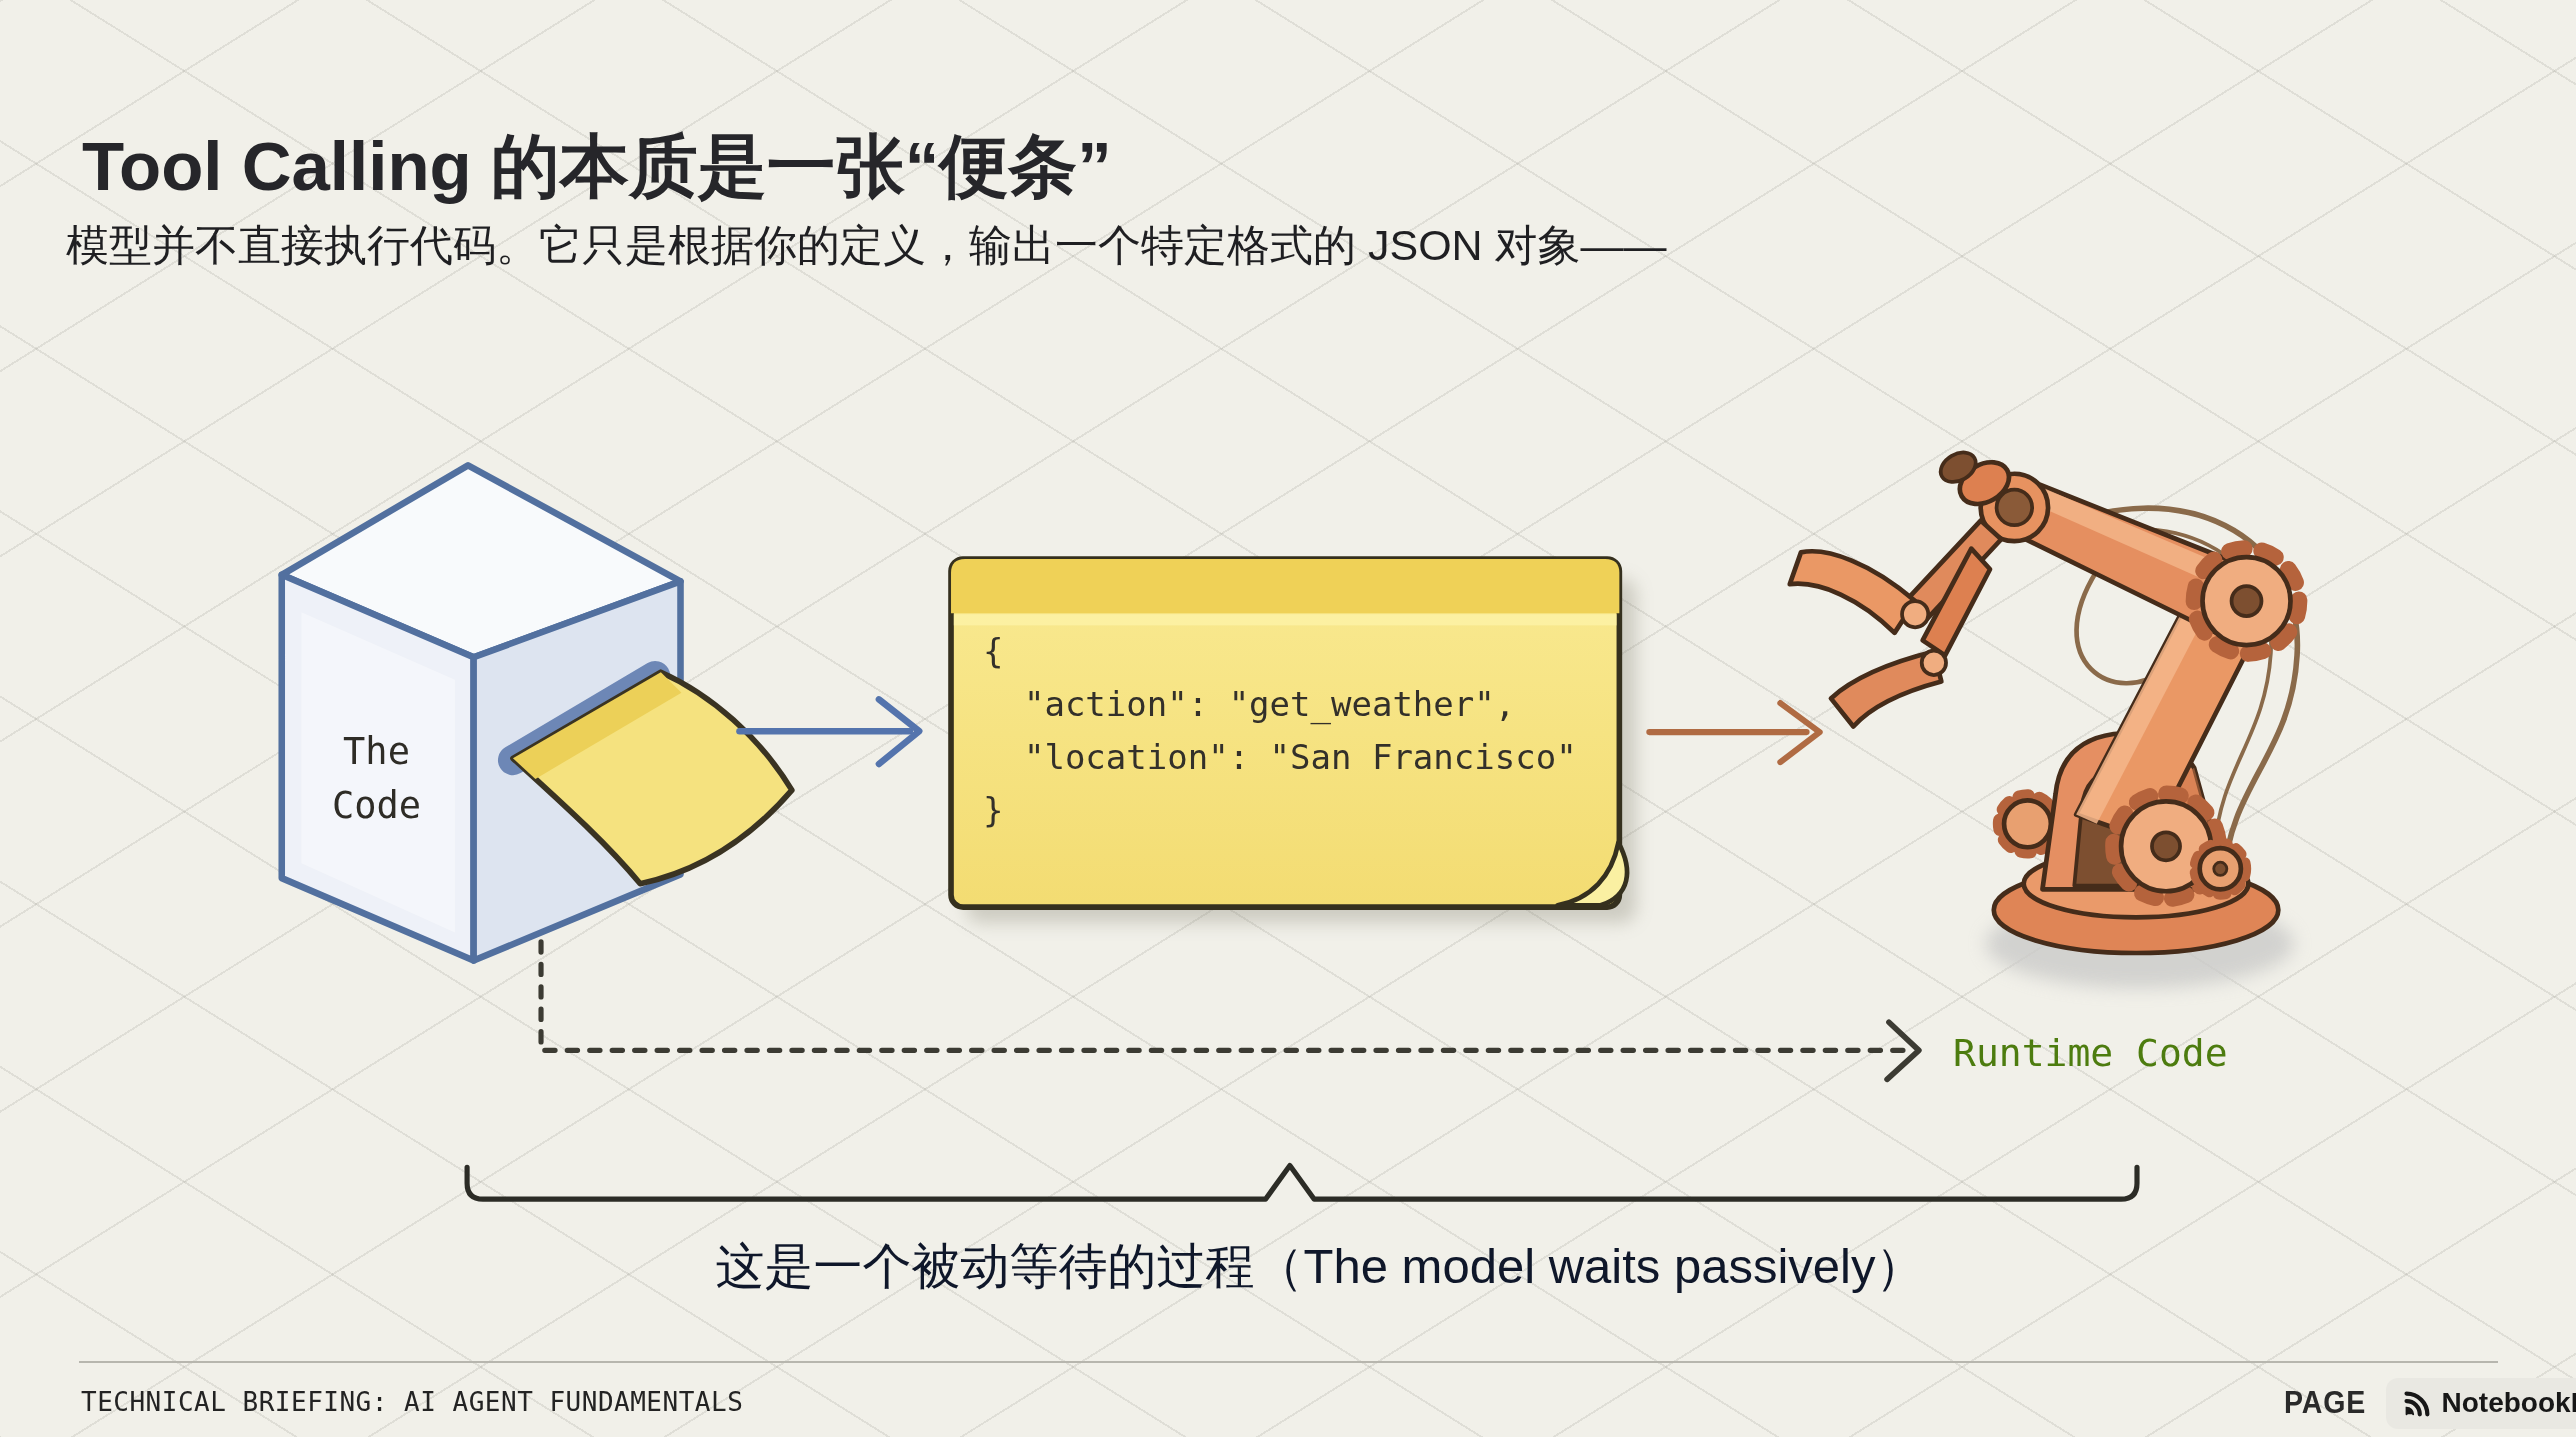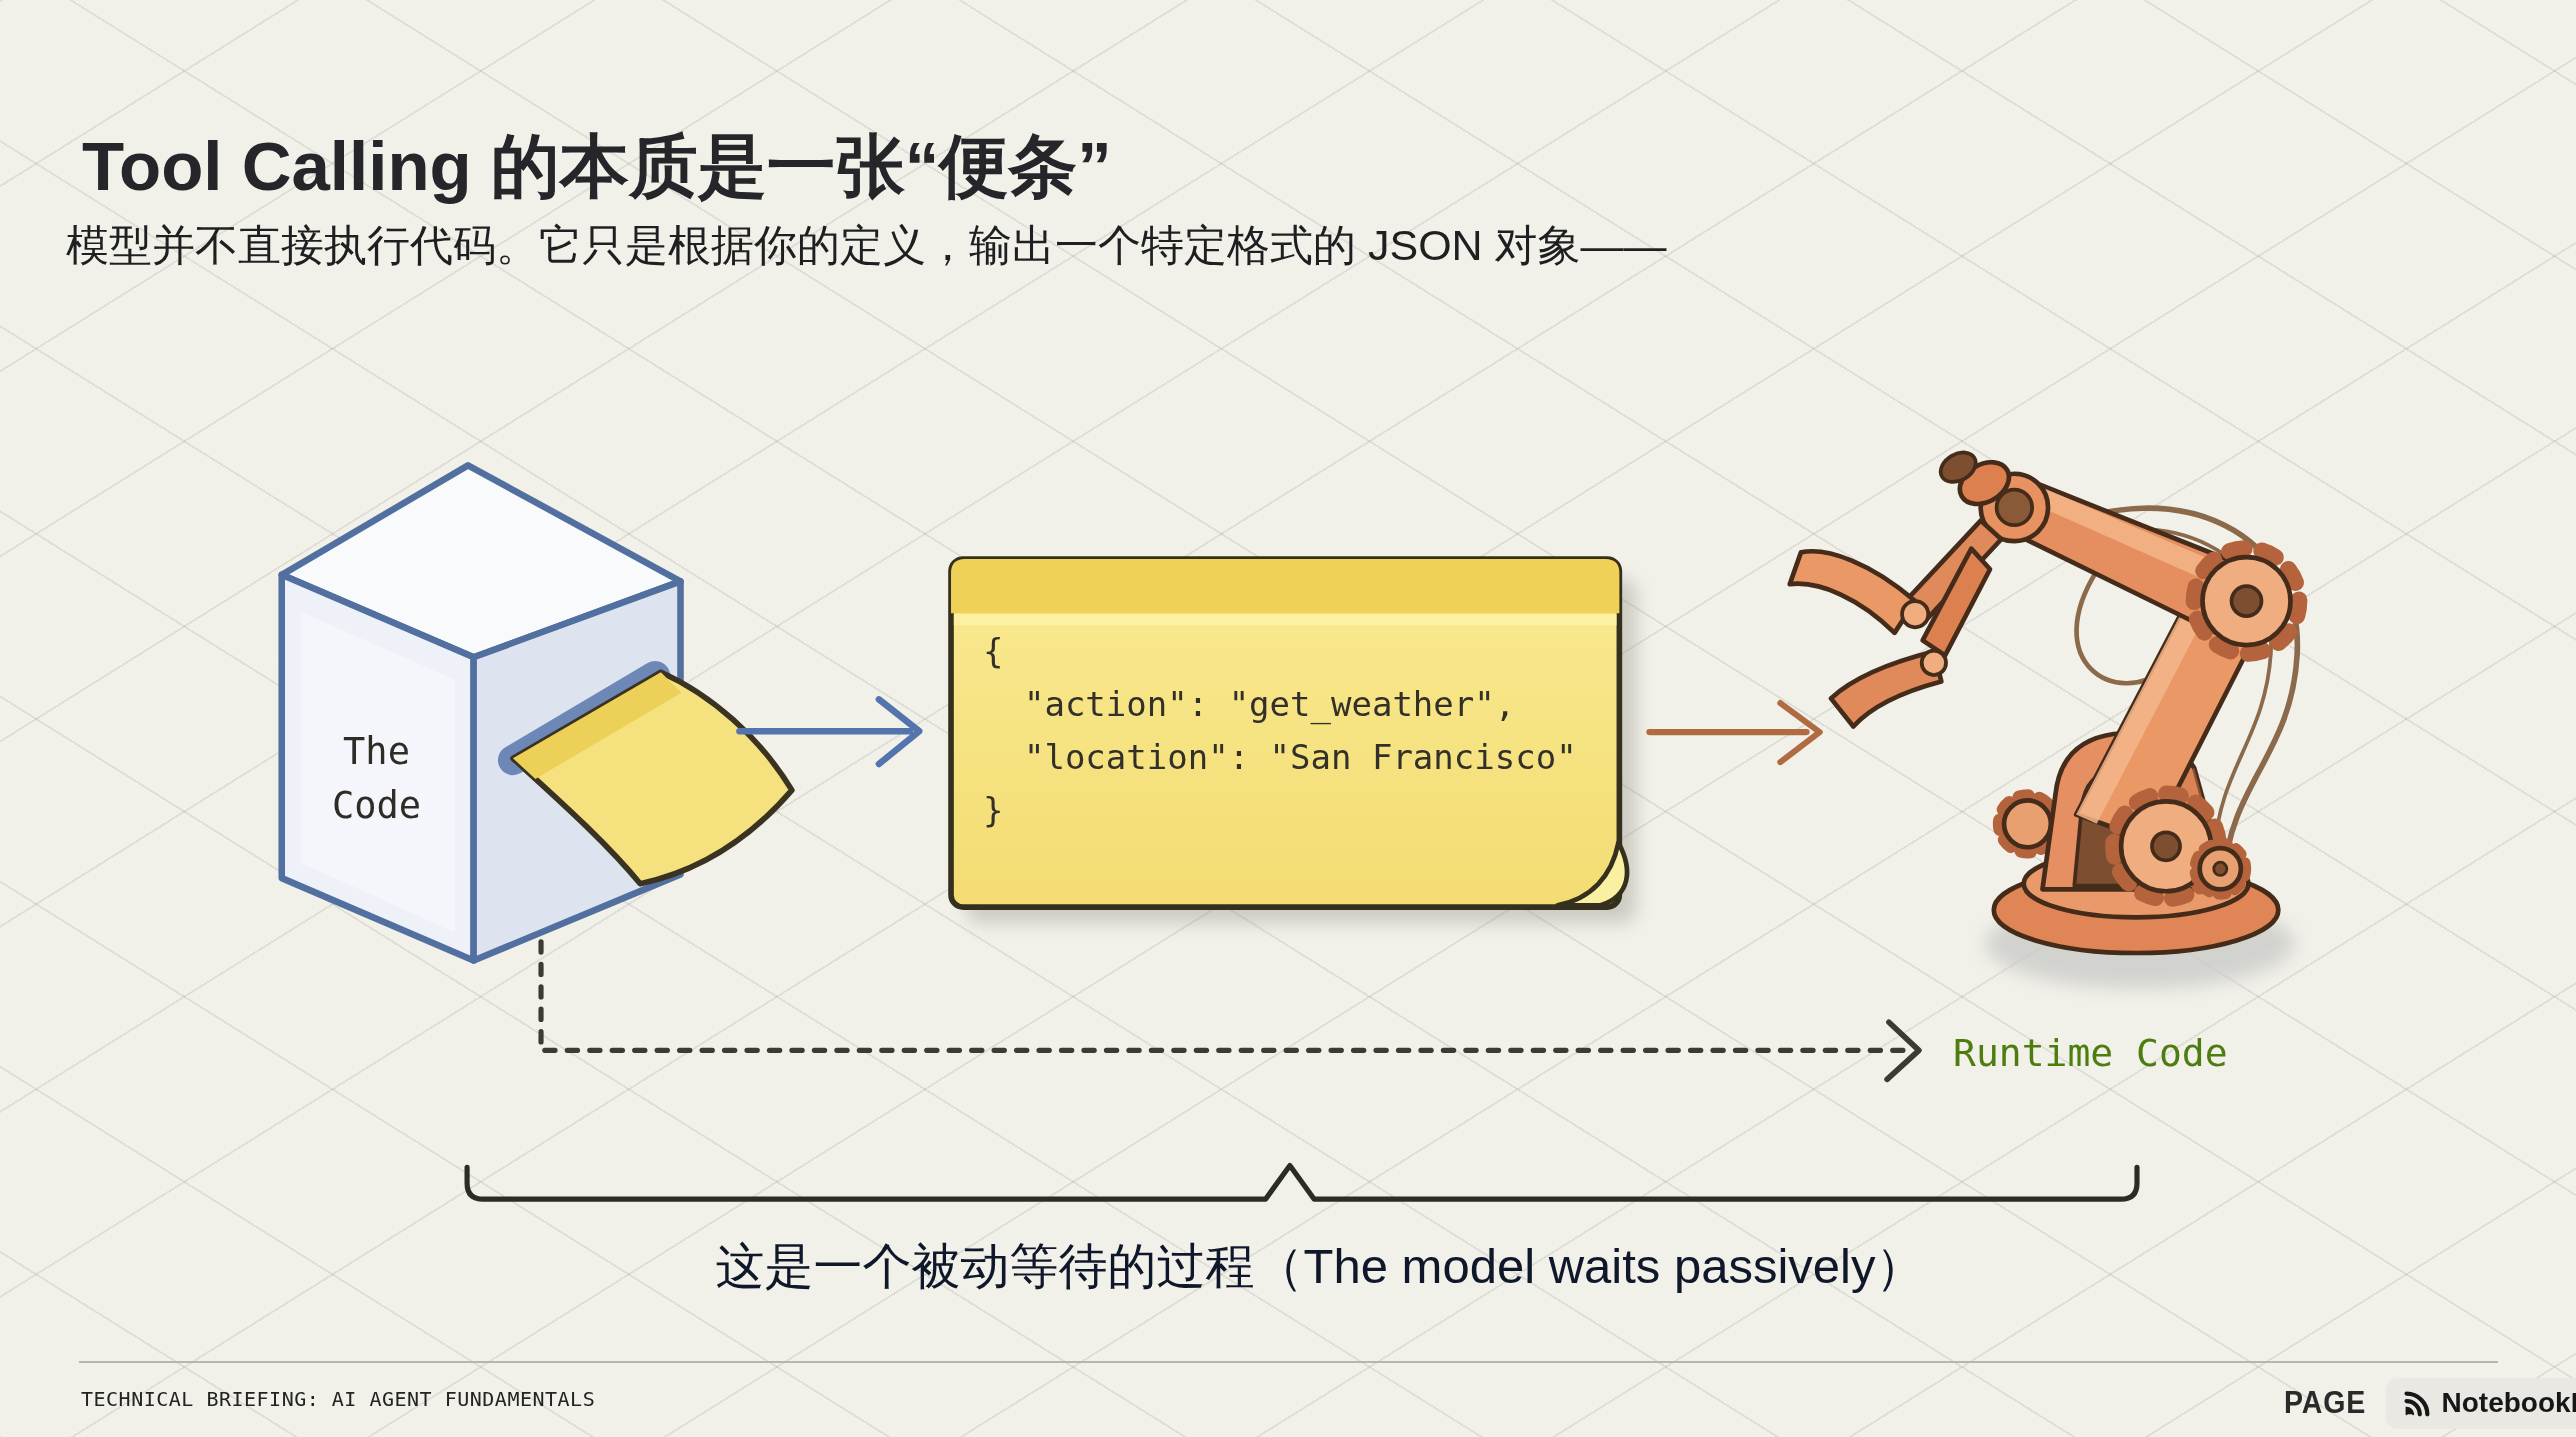--- a/index.html
+++ b/index.html
@@ -37,21 +37,21 @@
     font-size:38px;color:#4d7c0f;font-weight:500;
   }
   .caption{
     left:384px;top:1234px;width:1872px;text-align:center;white-space:nowrap;
     font-size:49px;color:#0f172a;
   }
   .footer-divider{left:79px;top:1361px;width:2419px;height:1.9px;background:#b7b6ae;}
   .footer-left{
     left:81px;top:1387px;white-space:nowrap;
     font-family:"DejaVu Sans Mono","Liberation Mono",monospace;
-    font-size:20px;letter-spacing:0.5px;color:#232323;font-weight:500;
+    font-size:26px;letter-spacing:0.5px;color:#232323;font-weight:500;
   }
   .footer-right{left:2284px;top:1378px;display:flex;align-items:center;gap:13px;}
   .page-label{
     font-size:31px;font-weight:600;letter-spacing:0.9px;color:#2a2a2a;
     transform:scaleX(.92);transform-origin:left center;white-space:nowrap;
   }
   .nb-badge{
     display:flex;align-items:center;gap:8.4px;
     background:#e9e8e2;border-radius:12px;padding:8.4px 17px 8.4px 13px;
   }

